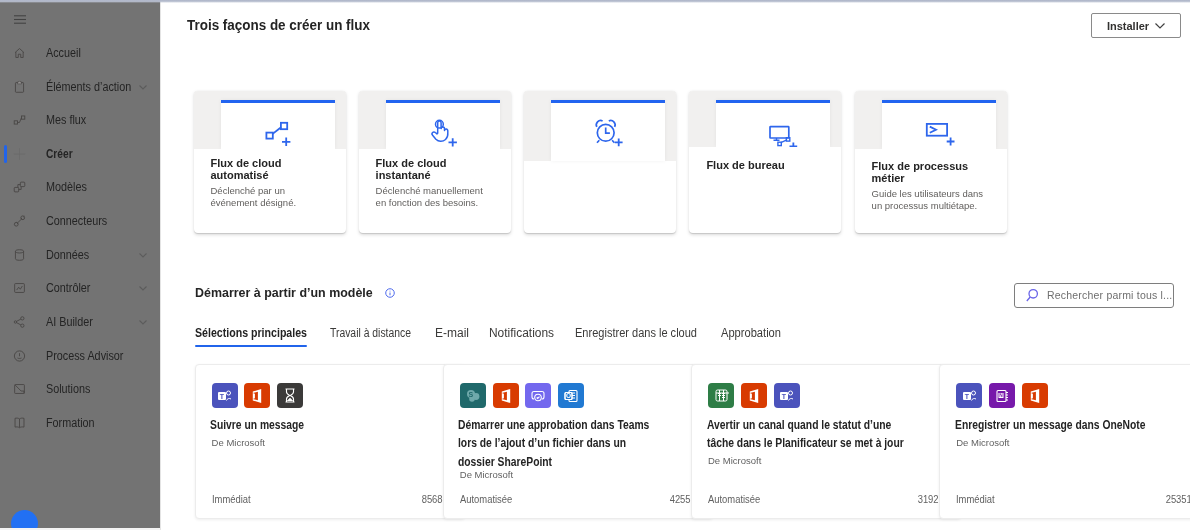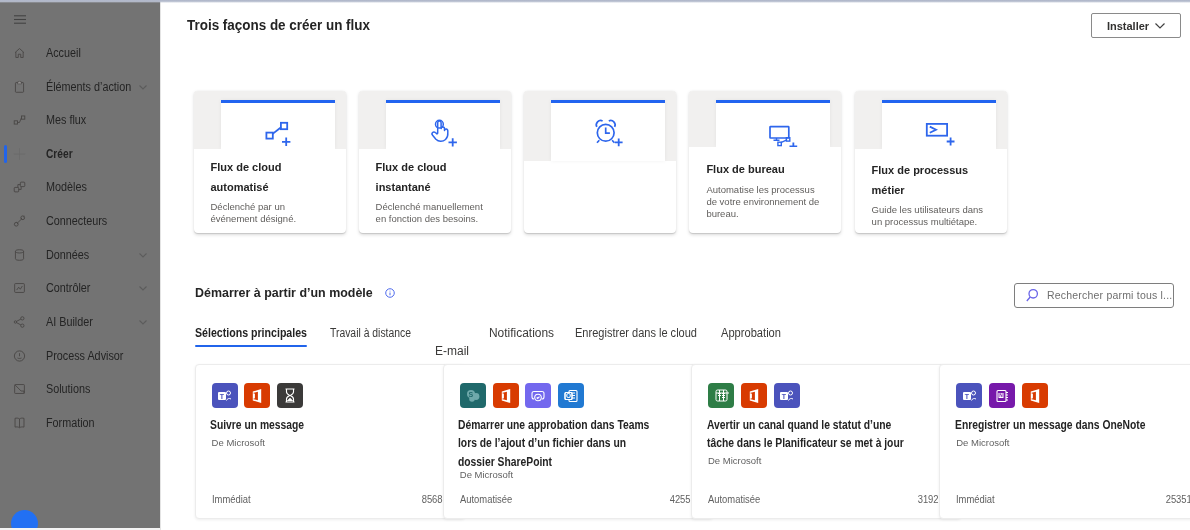--- a/index.html
+++ b/index.html
@@ -35,21 +35,21 @@
 
 .zcard { position:absolute; top:91px; width:152px; height:142px; background:#fff; border-radius:4px;
   box-shadow:0 0.3px 0.9px rgba(0,0,0,.12), 0 1.6px 3.6px rgba(0,0,0,.14); overflow:hidden;
   display:flex; flex-direction:column; }
 .zprev { position:relative; background:#f1f0ef; overflow:visible; }
 .zwin { position:absolute; left:27px; top:9px; width:114px; height:calc(100% - 9px); background:#fff;
   box-shadow:0 0 4px rgba(0,0,0,.06); }
 .zbar { position:absolute; left:0; top:0; width:114px; height:3.2px; background:#2264f0; }
 .zico { position:absolute; left:27px; top:9px; }
 .ztxt { position:relative; padding:7.5px 12px 0 17px; background:#fff; }
-.zt { font-size:11px; font-weight:bold; color:#242424; line-height:20px; margin-bottom:4.5px; white-space:nowrap;}
+.zt { font-size:11px; font-weight:bold; color:#242424; line-height:12px; margin-bottom:4.5px; white-space:nowrap;}
 .zd { font-size:9.5px; color:#605e5c; line-height:12.4px; white-space:nowrap;}
 
 #search { position:absolute; left:852px; top:282.5px; width:160px; height:25px; border:1px solid #7e7e7e;
   border-radius:3px; background:#fff; display:flex; align-items:center; padding-left:11px; gap:8px;}
 #search span { font-size:10.5px; letter-spacing:0.2px; color:#6e6e6e; }
 .tab { position:absolute; top:324.5px; font-size:12px; line-height:16px; color:#3b3a39; }
 .tab .sq { transform:scaleX(0.9); }
 .tab.act { font-weight:bold; color:#242424; }
 .tab.act .sq { transform:scaleX(0.884); }
 #tabline { position:absolute; left:33px; top:344.5px; width:112px; height:2.5px; background:#2164eb; border-radius:2px;}
@@ -252,21 +252,20 @@
               <rect x="61.9" y="42.2" width="3.4" height="3.4"></rect>
               <rect x="70.4" y="37.7" width="3.4" height="3.4"></rect>
               <path d="M65.4 42.4 L70.3 40.2"></path>
             </g>
             <path d="M73.5 46.5 H81.2 M77.35 42.6 V50.4" stroke-width="1.8"></path>
           </g>
         </svg>
  </div>
  <div class="ztxt" style="padding-top:12px;">
         <div class="zt">Flux de bureau</div>
-        <div class="zd">Automatise les processus<br>de votre environnement de<br>bureau.</div>
       </div>
 </div>
 <div class="zcard" style="left:692.6px;">
  <div class="zprev" style="height:58px;">
         <div class="zwin">
           <div class="zbar"></div>
         </div>
   <svg class="zico" width="114" height="58" viewBox="0 0 114 58">
           <g fill="none" stroke="#2e66ec" stroke-width="1.8">
             <rect x="44.8" y="23.9" width="20.3" height="11.8"></rect>
@@ -287,21 +286,21 @@
       </svg></div>
 <div id="search">
       <svg width="13" height="14" viewBox="0 0 13 14" fill="none" stroke="#6a65e8" stroke-width="1.3">
         <circle cx="7.2" cy="5.8" r="4.2"></circle>
         <path d="M4.2 9 L0.8 13"></path>
       </svg>
       <span>Rechercher parmi tous l...</span>
     </div>
 <div class="tab act" style="left:33px;"><span class="sq">Sélections principales</span></div>
 <div class="tab" style="left:168px;"><span class="sq" style="transform:scaleX(0.865);">Travail à distance</span></div>
-<div class="tab" style="left:273px;"><span class="sq" style="transform:scaleX(1);margin-top:18px;">E-mail</span></div>
+<div class="tab" style="left:273px;"><span class="sq" style="transform:scaleX(1);">E-mail</span></div>
 <div class="tab" style="left:327px;"><span class="sq" style="transform:scaleX(0.995);">Notifications</span></div>
 <div class="tab" style="left:413px;"><span class="sq" style="transform:scaleX(0.919);">Enregistrer dans le cloud</span></div>
 <div class="tab" style="left:559px;"><span class="sq" style="transform:scaleX(0.927);">Approbation</span></div>
 <div id="tabline"></div>
 
 <div class="tcard" style="left:32.6px;">
  <div class="trow">
   <div class="tile" style="background:#4b53bc;">
           <svg width="17" height="16" viewBox="0 0 17 16" fill="#fff">
             <rect x="2" y="4" width="8" height="8" rx="1"></rect>

